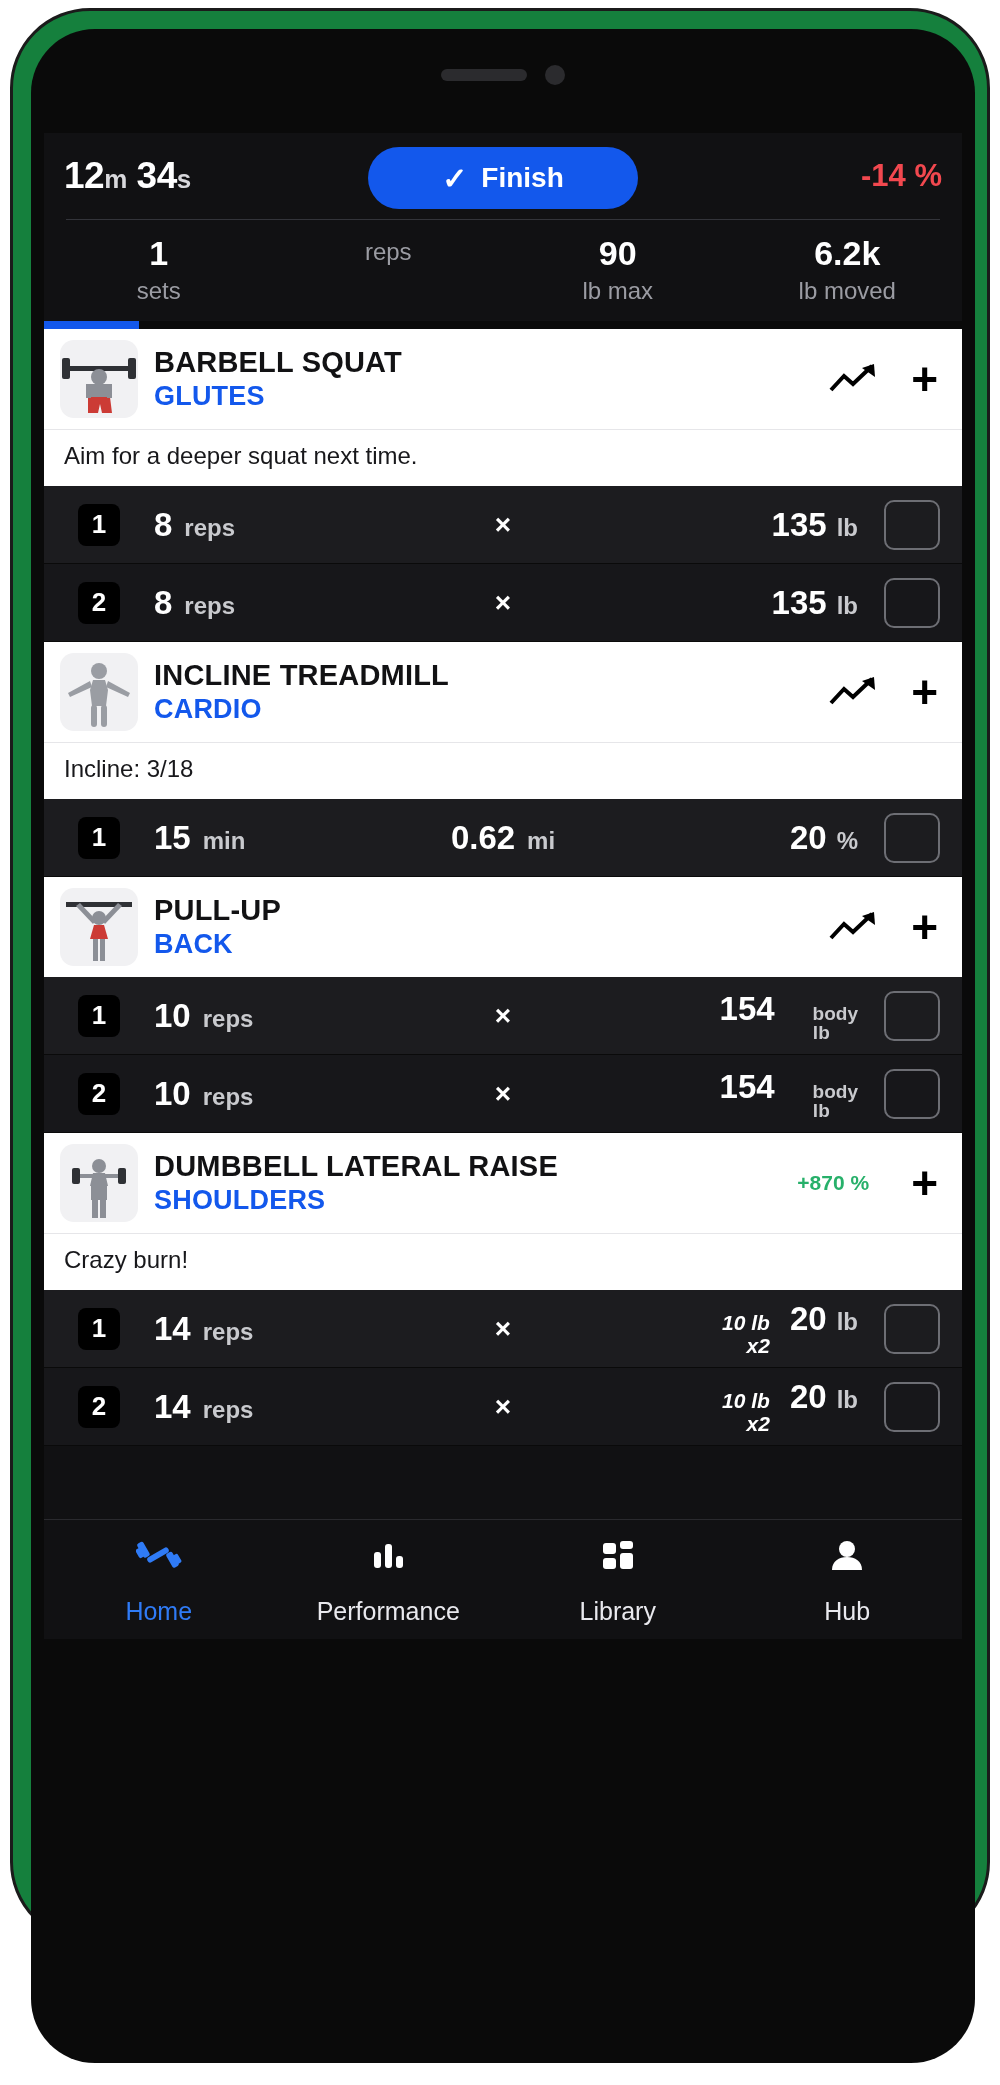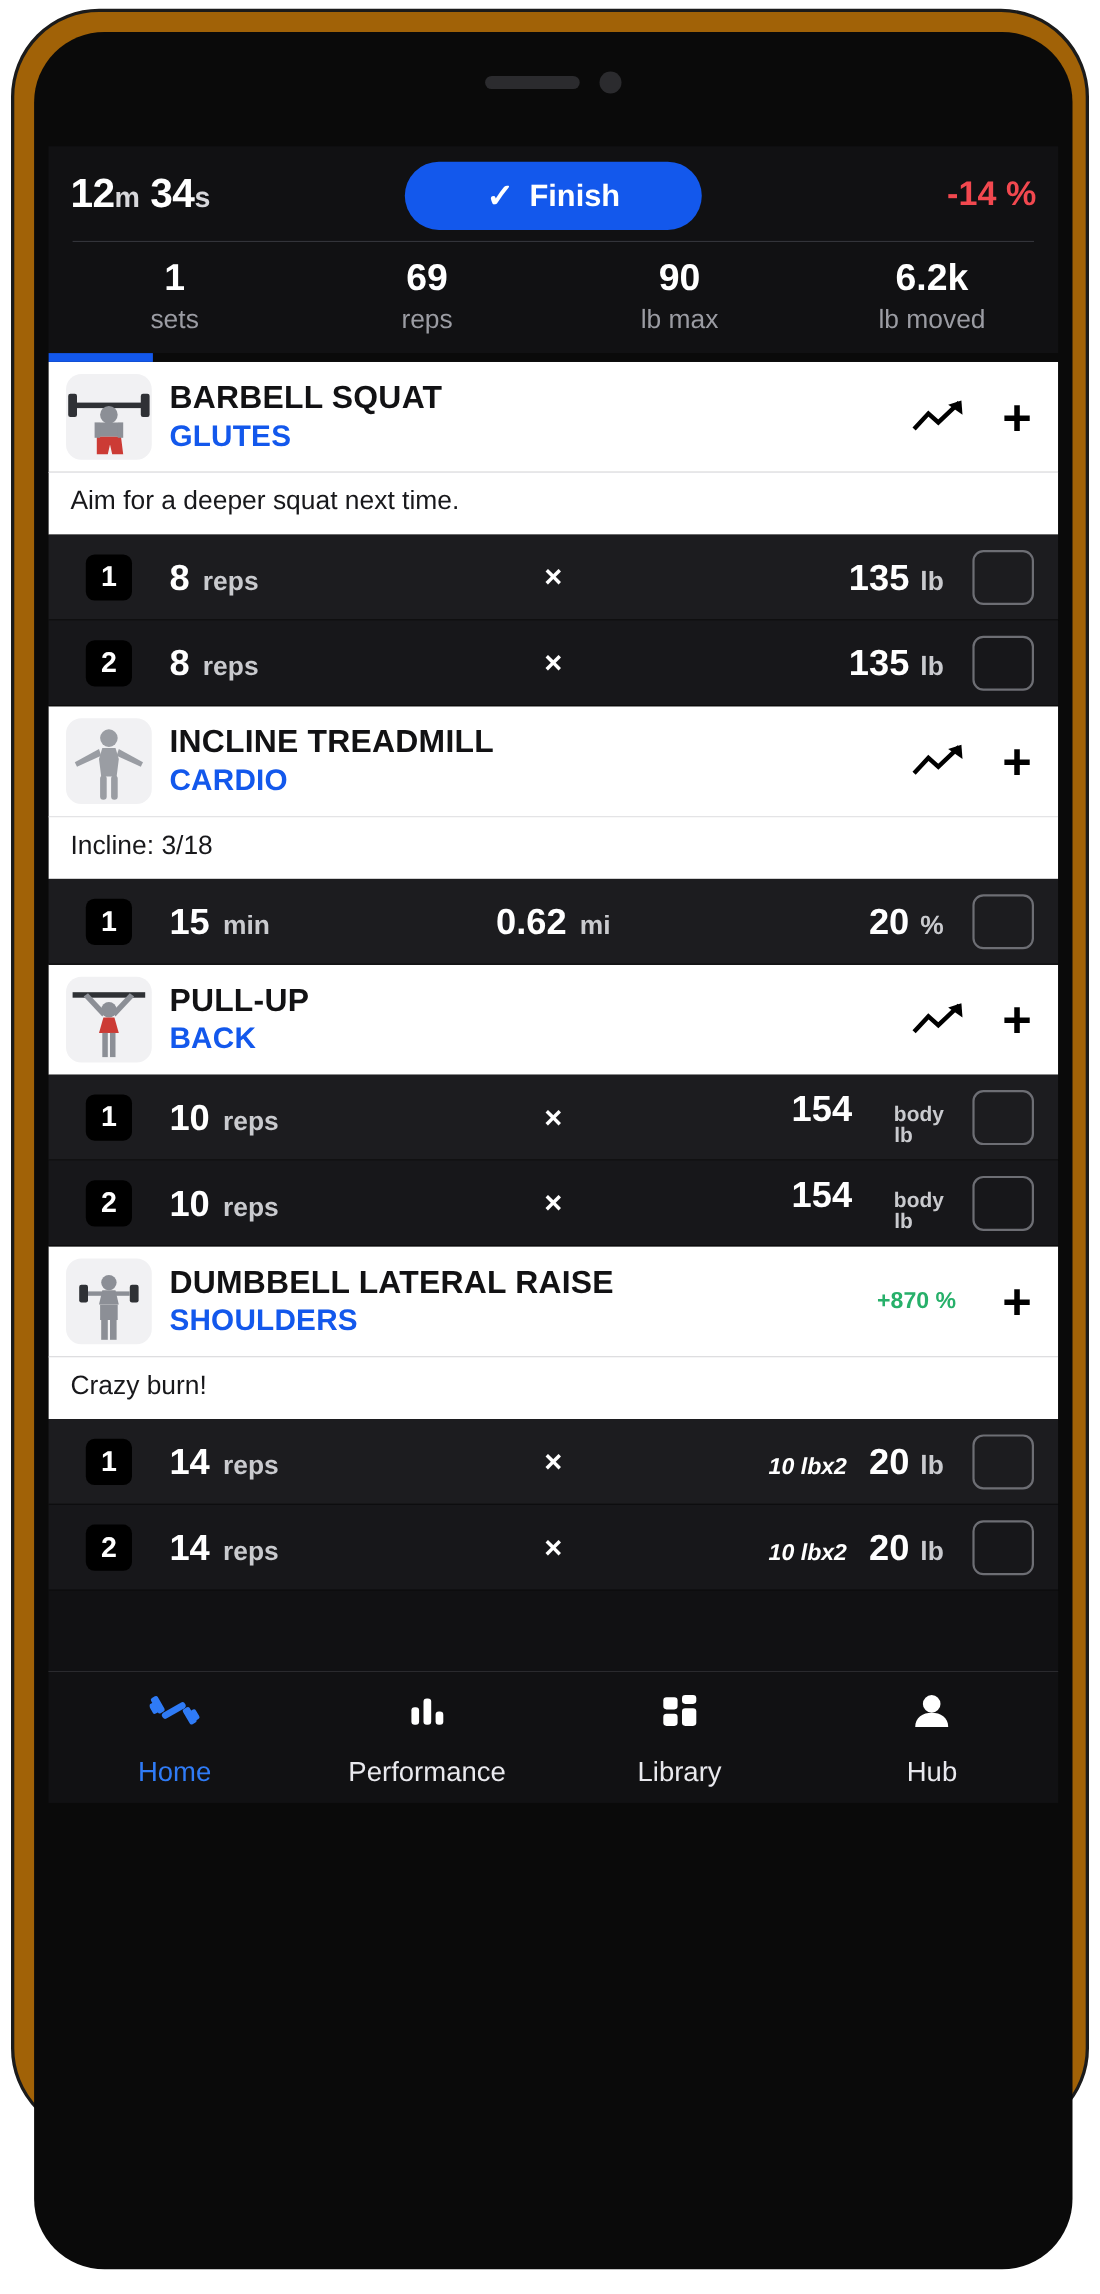--- a/index.html
+++ b/index.html
@@ -6,21 +6,21 @@
   html, body {
     width: 1000px; height: 2085px;
     background: #ffffff;
     font-family: "Liberation Sans", sans-serif;
     overflow: hidden;
   }
   .phone-frame {
     position: absolute;
     left: 10px; top: 8px;
     width: 980px; height: 1934px;
-    background: #a16207;
+    background: #15803d;
     border-radius: 80px;
     border: 3px solid #1b1b1b;
   }
   .phone-inner {
     position: absolute;
     left: 18px; top: 18px;
     width: 944px; height: 2034px;
     background: #0a0a0a;
     border-radius: 64px;
     overflow: hidden;
@@ -129,21 +129,21 @@
   }
   .cell-a { margin-left: 34px; display: flex; align-items: baseline; gap: 12px; }
   .num { color: #ffffff; font-size: 33px; font-weight: bold; }
   .u { color: #c9cace; font-size: 24px; font-weight: bold; }
   .times { color: #ffffff; font-size: 28px; font-weight: bold; position: absolute; left: 50%; transform: translateX(-50%); }
   .cell-mid { position: absolute; left: 50%; transform: translateX(-50%); display:flex; align-items: baseline; gap: 12px;}
   .cell-b { margin-left: auto; display: flex; align-items: baseline; gap: 10px; padding-right: 26px;}
   .stack { display: inline-flex; flex-direction: column; align-items: center; line-height: 1.0; }
   .stack .s1 { color: #c9cace; font-size: 19px; font-weight: bold; padding-left: 28px; }
   .stack .s2 { color: #c9cace; font-size: 19px; font-weight: bold; }
-  .pre-weight { display:inline-flex; flex-direction: row; align-items: flex-end; margin-right: 10px; line-height:1.05;}
+  .pre-weight { display:inline-flex; flex-direction: column; align-items: flex-end; margin-right: 10px; line-height:1.05;}
   .pre-weight i { font-style: italic; color: #ffffff; font-size: 21px; font-weight: bold; }
   .chk {
     width: 56px; height: 50px; border: 2px solid #6d6e74; border-radius: 10px;
     background: transparent; flex: 0 0 auto; cursor: pointer;
   }
   
   .tabbar {
     position: absolute; left: 13px; top: 1490px;
     width: 918px; height: 120px;
     background: #111113;
@@ -181,21 +181,20 @@
         <div class="pct-neg">-14 %</div>
       </div>
       <div class="divider"></div>
 
       <div class="stats">
         <div class="stat">
           <div class="v">1</div>
           <div class="l">sets</div>
         </div>
         <div class="stat">
-          <div class="v">69</div>
           <div class="l">reps</div>
         </div>
         <div class="stat">
           <div class="v">90</div>
           <div class="l">lb max</div>
         </div>
         <div class="stat">
           <div class="v">6.2k</div>
           <div class="l">lb moved</div>
         </div>

